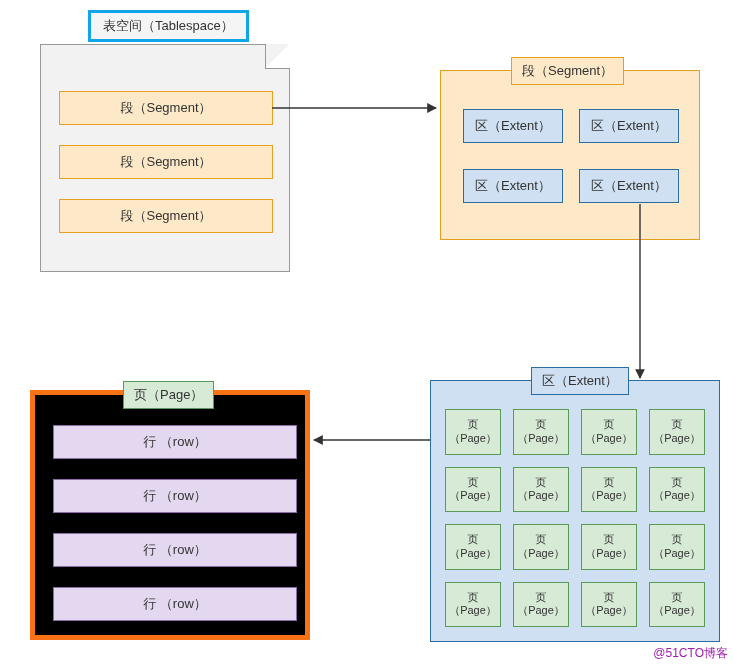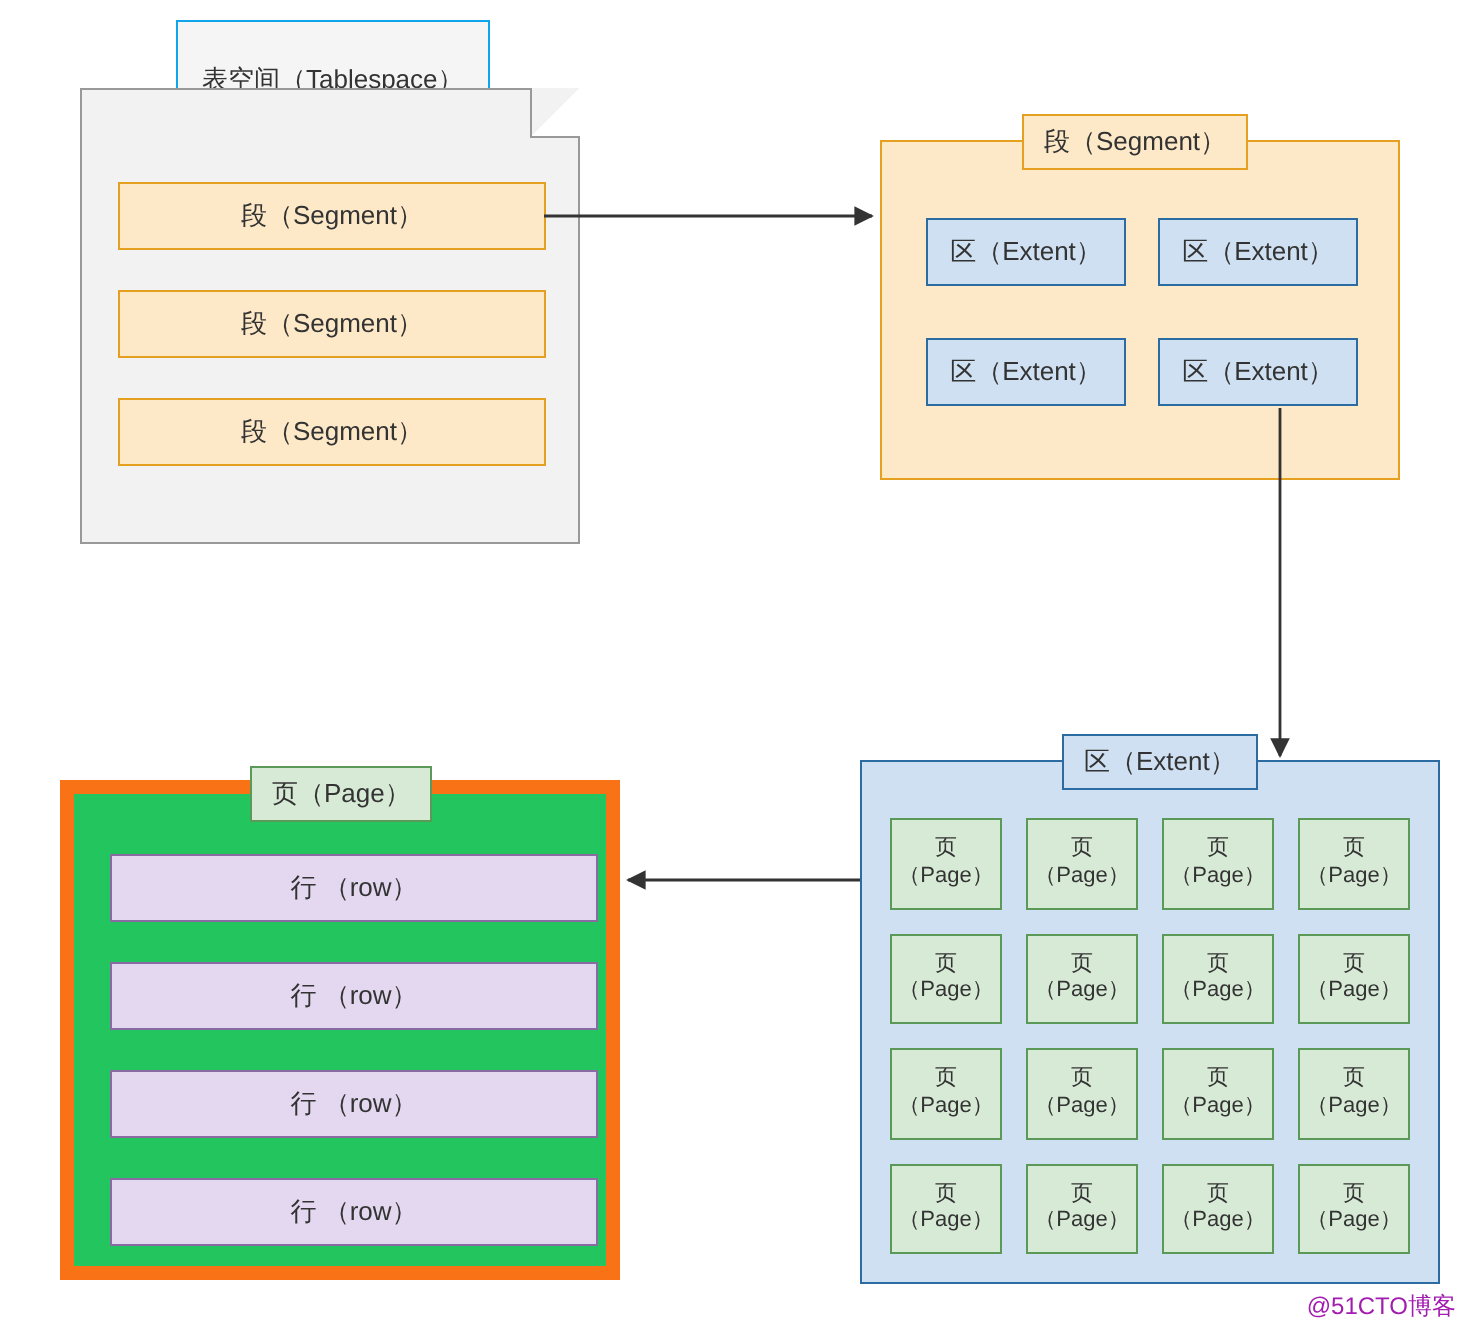--- a/index.html
+++ b/index.html
@@ -1,27 +1,27 @@
 <!DOCTYPE html>
 <html><head>
 <meta charset="utf-8">
 <style>
   html,body{margin:0;padding:0;font-family:"Helvetica Neue",Arial,sans-serif;font-size:13px;color:#333;background:#fff}
   .canvas{position:relative;width:734px;height:666px}
   .box{position:absolute;box-sizing:border-box;display:flex;align-items:center;justify-content:center;text-align:center}
-  .label-box{border:1px solid #0ea5e9;background:#f5f5f5;padding:20px 12px}
+  .label-box{border:3px solid #0ea5e9;background:#f5f5f5;padding:4px 12px}
   
   .tablespace{border:1px solid #999;background:#f2f2f2}
   .tablespace .fold{position:absolute;right:-1px;top:-1px;width:24px;height:24px;border-left:1px solid #999;border-bottom:1px solid #999;background:linear-gradient(135deg,#f2f2f2 0 50%,#fff 50% 100%)}
   .seg-item{border:1px solid #e5a020;background:#fde9c8}
   .seg-box{border:1px solid #e5a020;background:#fde9c8}
   .ext-item{border:1px solid #2b6ca3;background:#cfe0f2}
   .ext-box{border:1px solid #2b6ca3;background:#cfe0f2}
   .page-item{border:1px solid #5a9958;background:#d7ead6;font-size:11px;line-height:1.25}
-  .page-box{border:7px solid #f97316;background:#22c55e}
+  .page-box{border:5px solid #f97316;background:#000000}
   .row-item{border:1px solid #8a6aa3;background:#e3d8ef}
   .title-chip{position:absolute;top:-14px;border:1px solid;padding:4px 10px;background:inherit}
   .seg-box .title-chip{border-color:#e5a020;background:#fde9c8}
   .ext-box .title-chip{border-color:#2b6ca3;background:#cfe0f2}
   .page-box .title-chip{border-color:#5a9958;background:#d7ead6}
   .watermark{position:absolute;right:6px;bottom:4px;color:#a21caf;font-size:12px}
   svg.arrows{position:absolute;left:0;top:0;pointer-events:none}
 </style>
 </head>
 <body>

